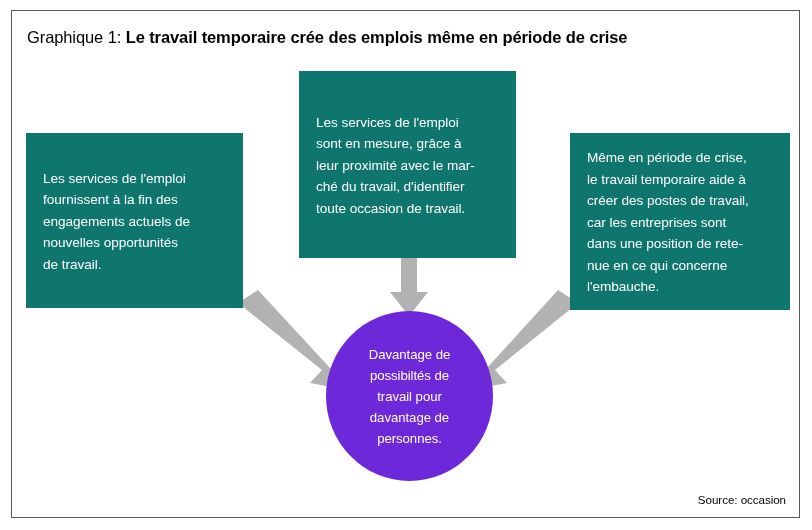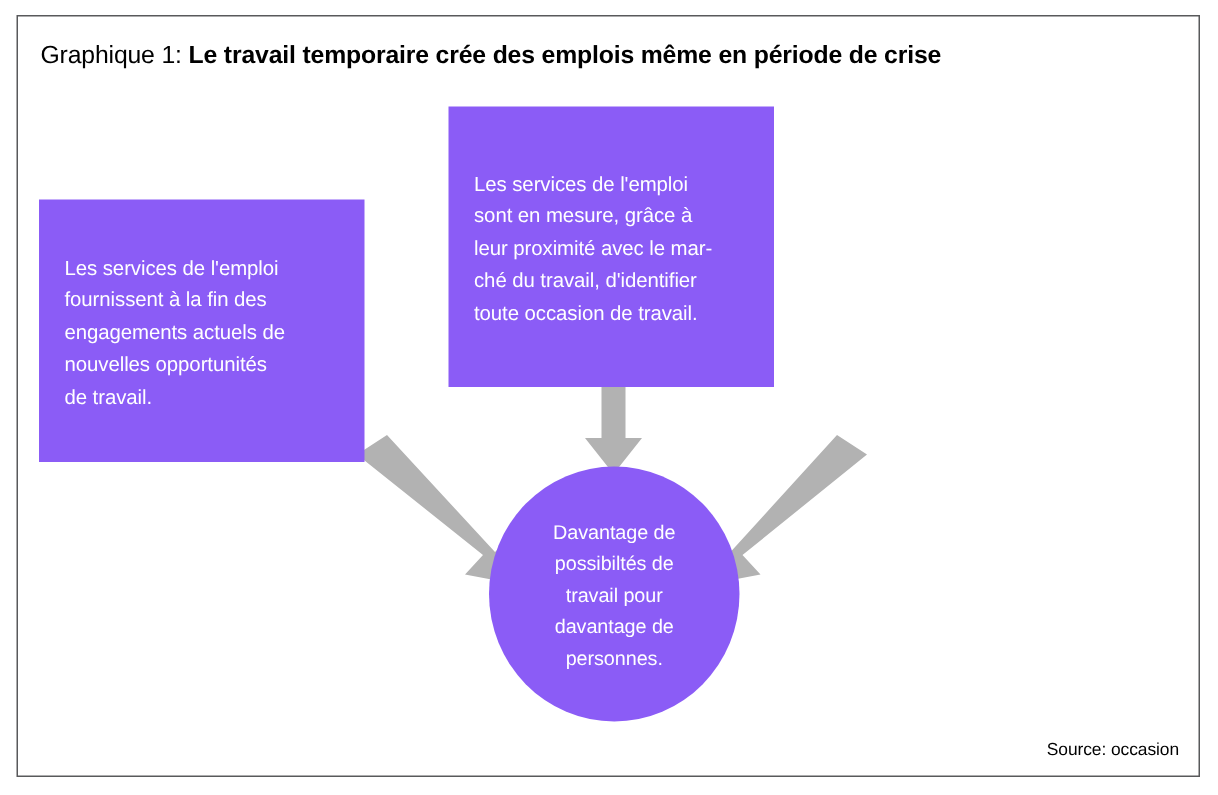--- a/index.html
+++ b/index.html
@@ -44,21 +44,21 @@
     color: #000000;
     white-space: nowrap;
     letter-spacing: -0.1px;
   }
   #figure-title .title-prefix { font-weight: 400; }
   #figure-title .title-main { font-weight: 700; }
 
   
   .node-box {
     position: absolute;
-    background: #8b5cf6;
+    background: #0f766e;
     box-sizing: border-box;
     display: flex;
     align-items: center;
     justify-content: flex-start;
   }
   .node-box .node-text {
     color: #ffffff;
     font-size: 13.6px;
     line-height: 21.5px;
     padding: 0 16px 0 17px;
@@ -74,21 +74,21 @@
   #box-middle .node-text { padding-top: 2px; }
   #box-right  .node-text { padding-top: 2px; }
 
   
   #outcome-circle {
     position: absolute;
     left: 326px;
     top: 311px;
     width: 167px;
     height: 170px;
-    background: #8b5cf6;
+    background: #6d28d9;
     border-radius: 50%;
     display: flex;
     align-items: center;
     justify-content: center;
     text-align: center;
   }
   #outcome-circle .circle-text {
     color: #ffffff;
     font-size: 13.2px;
     line-height: 21px;
@@ -152,20 +152,29 @@
   </div>
 
   <div class="node-box" id="box-middle">
     <div class="node-text">Les services de l'emploi
 sont en mesure, grâce à
 leur proximité avec le mar-
 ché du travail, d'identifier
 toute occasion de travail.</div>
   </div>
 
+  <div class="node-box" id="box-right">
+    <div class="node-text">Même en période de crise,
+le travail temporaire aide à
+créer des postes de travail,
+car les entreprises sont
+dans une position de rete-
+nue en ce qui concerne
+l'embauche.</div>
+  </div>
 
   <div id="outcome-circle">
     <div class="circle-text">Davantage de
 possibiltés de
 travail pour
 davantage de
 personnes.</div>
   </div>
 
   <div id="source-note">Source: occasion</div>

